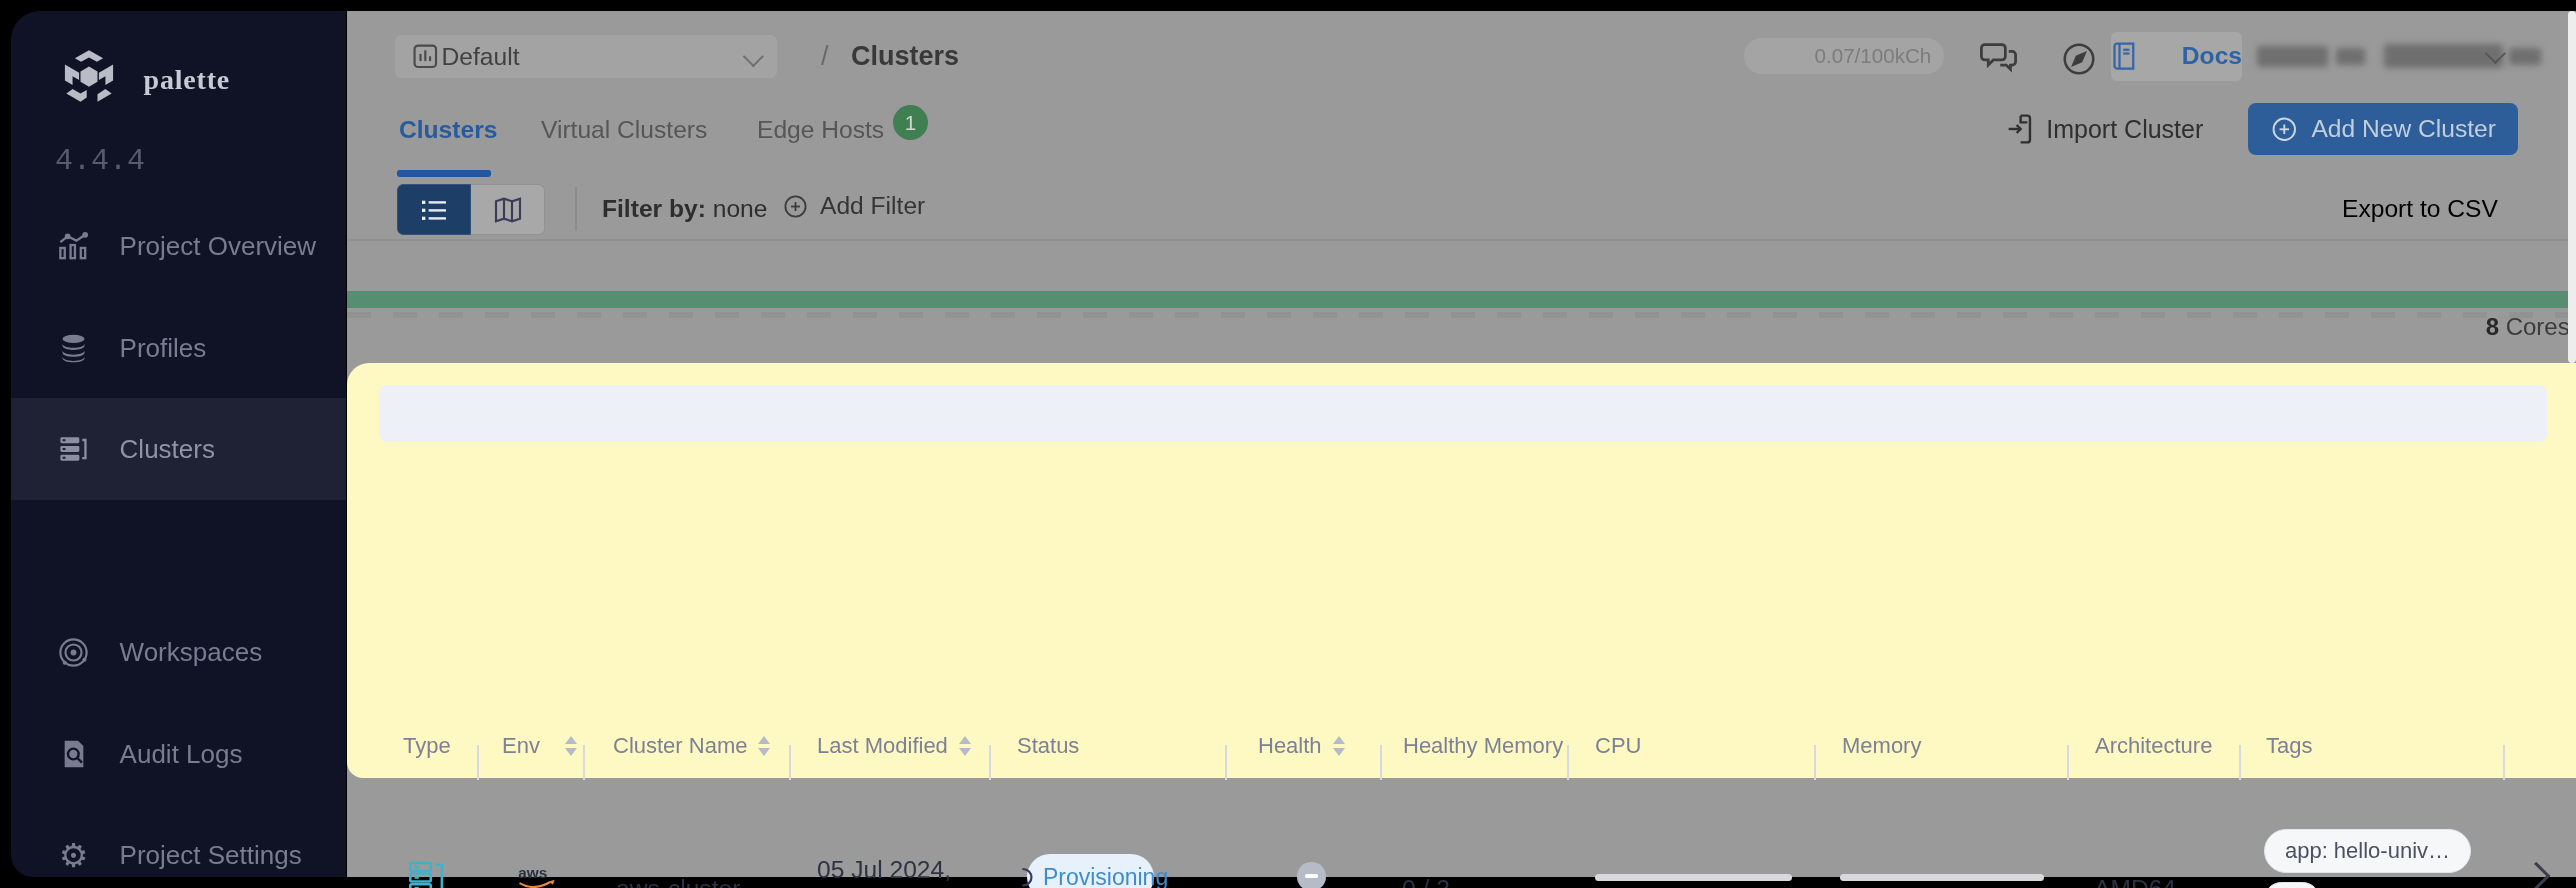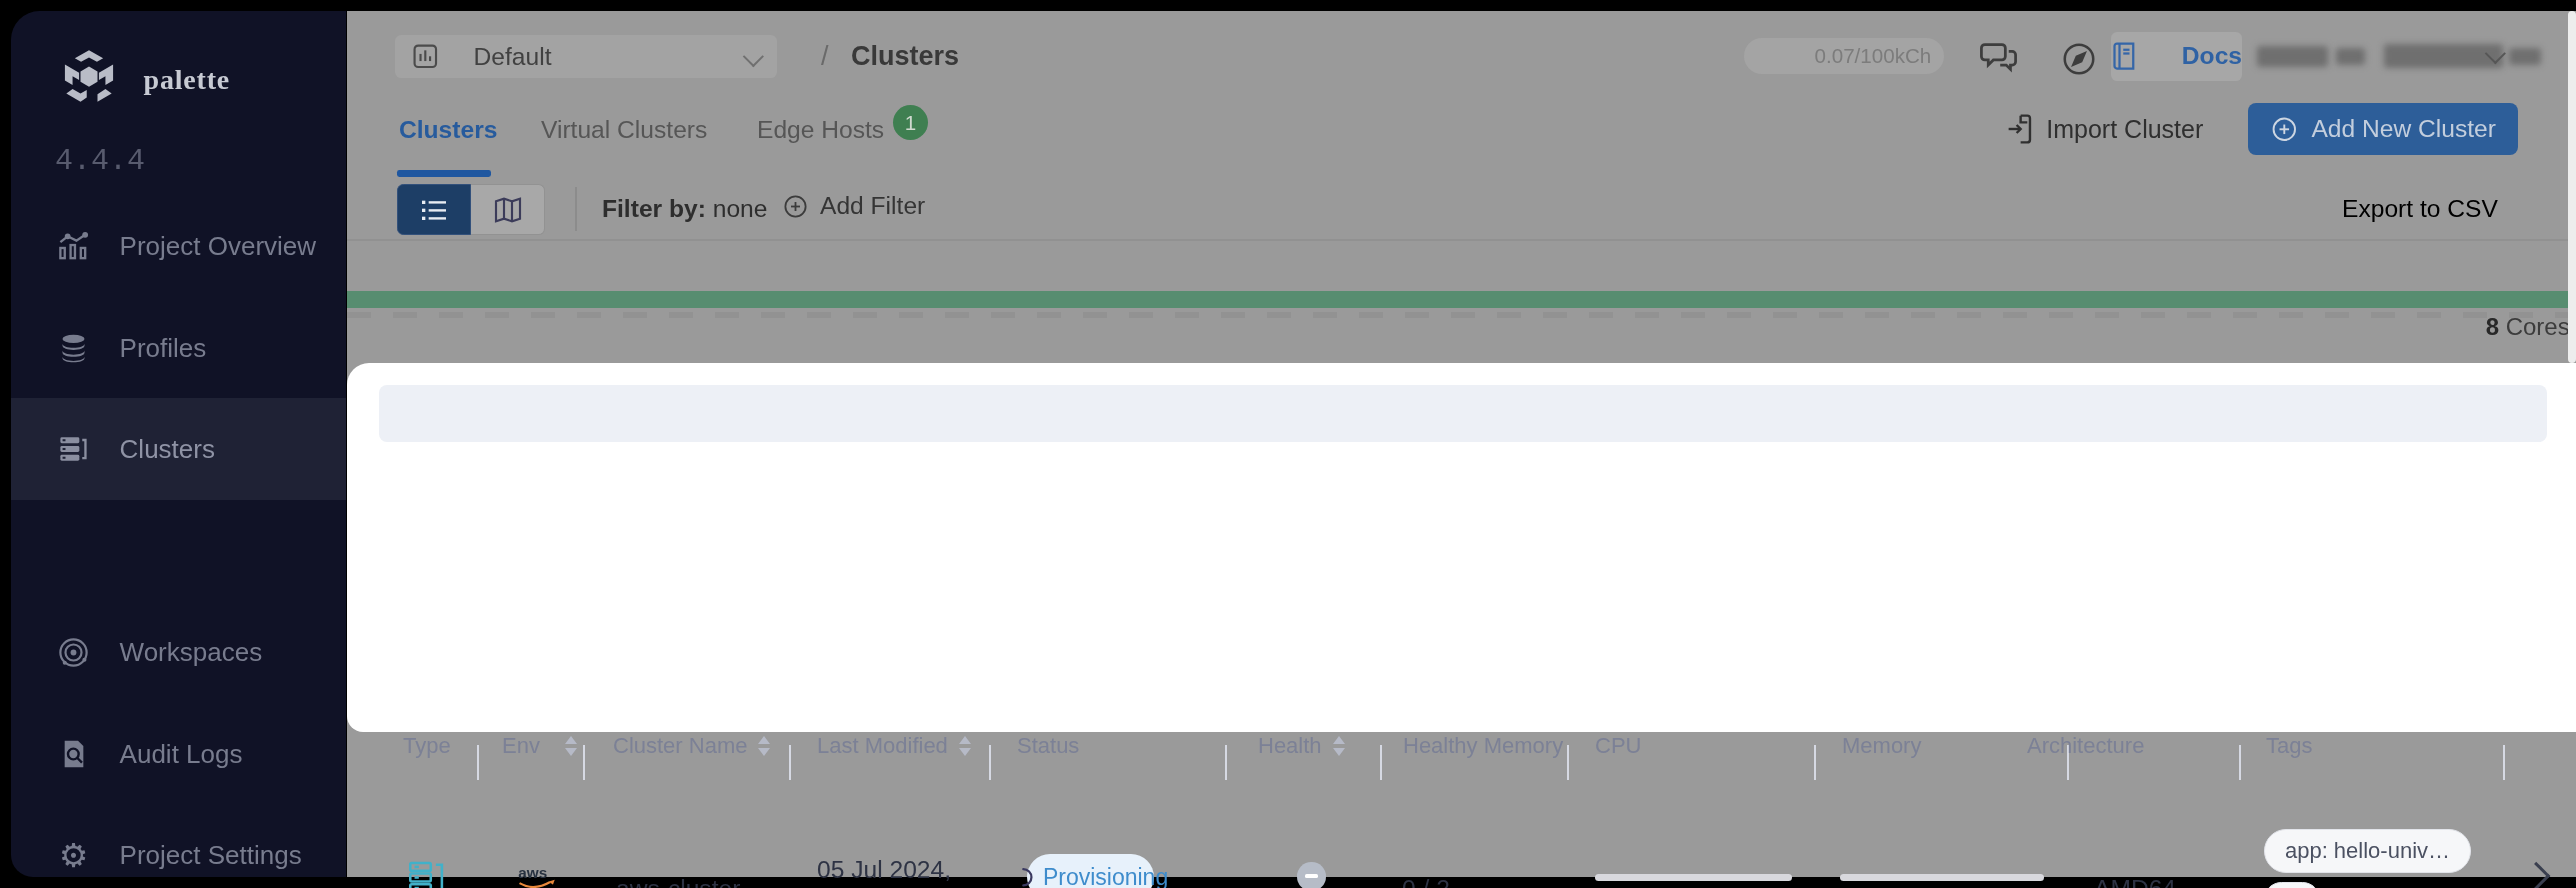--- a/index.html
+++ b/index.html
@@ -15,21 +15,21 @@
   .nav-item{left:0;width:335px;height:102px;display:flex;align-items:center;gap:28.6px;
             padding-left:45px;box-sizing:border-box;color:#787c8e;font-size:26px;cursor:pointer;}
   .nav-item.active{background:#1f2235;color:#8f93a5;}
   .nav-ic{width:35px;height:35px;flex:0 0 35px;display:flex;align-items:center;justify-content:center;}
   .gear-glyph{font-family:"DejaVu Sans",sans-serif;font-size:33px;line-height:1;}
   
   #main{left:347px;top:11px;width:2229px;height:866px;background:#9a9a9a;}
   .divider-h{position:absolute;height:1.6px;background:#8d8d8d;opacity:.75;}
   
   .proj-pill{left:48px;top:24px;width:382px;height:43px;background:#a3a3a3;border-radius:6.3px;
-             display:flex;align-items:center;padding:0 16px;box-sizing:border-box;gap:34px;cursor:pointer;}
+             display:flex;align-items:center;padding:0 16px;box-sizing:border-box;gap:2px;cursor:pointer;}
   .proj-label{font-size:24.6px;color:#414141;flex:1;}
   .crumb-sep{left:474px;top:30px;font-size:27px;color:#6a6a6a;}
   .crumb-cur{left:504px;top:30px;font-size:27px;font-weight:700;color:#393939;}
   .usage-pill{left:1397px;top:27px;width:200px;height:36px;background:#a4a4a4;border-radius:18px;
               display:flex;align-items:center;justify-content:flex-end;padding-right:12.7px;box-sizing:border-box;}
   .usage-txt{font-size:20.6px;color:#7c7c7c;}
   .docs-btn{left:1764px;top:20.6px;width:131px;height:49px;background:#a7a7a7;border-radius:6.3px;
             display:flex;align-items:center;justify-content:space-between;gap:9.5px;cursor:pointer;}
   .docs-txt{font-size:24.6px;font-weight:600;color:#2f62a4;}
   .blurblock{background:#6f6f6f;border-radius:3.2px;filter:blur(3.2px);}
@@ -57,21 +57,21 @@
   .filter-lbl b{font-weight:700;}
   .add-filter{left:435px;top:181px;display:flex;align-items:center;gap:11px;font-size:24.6px;color:#353535;cursor:pointer;}
   .export-csv{left:1995px;top:184px;font-size:24.6px;color:#000000;cursor:pointer;text-align:right;}
   
   .green-bar{left:0;top:280px;width:2223px;height:17.4px;background:#578d70;}
   .ticks{left:0;top:301px;width:2223px;height:6.3px;opacity:.5;
          background:repeating-linear-gradient(90deg,#8a8a8a 0 24px,#9a9a9a 24px 46px);}
   .cores{right:6.3px;top:302px;font-size:24px;color:#3c3c3c;white-space:nowrap;}
   .cores b{color:#282828;font-weight:700;}
   
-  #card{left:0;top:352px;width:2229px;height:369px;background:#ffffff;border-radius:22px 0 0 16px;}
+  #card{left:0;top:352px;width:2229px;height:415px;background:#fef9c3;border-radius:22px 0 0 16px;}
   .thead{left:32px;top:22px;width:2168px;height:57px;background:#edf0f6;border-radius:8px;}
   .th{position:absolute;top:370px;font-size:22px;color:#7c8196;white-space:nowrap;display:flex;gap:11px;align-items:center;cursor:pointer;}
   .th-sep{position:absolute;top:382px;width:1.6px;height:35px;background:#d6d9e3;}
   .sort{display:inline-flex;flex-direction:column;gap:4px;}
   .sort i{width:0;height:0;border-left:6.3px solid transparent;border-right:6.3px solid transparent;}
   .sort .up{border-bottom:8.7px solid #b6bac7;}
   .sort .dn{border-top:8.7px solid #b6bac7;}
   .cell{position:absolute;font-size:24.6px;color:#2e3344;white-space:nowrap;}
   .status-pill{left:680px;top:491px;width:127px;height:46px;background:#e7f1fb;border-radius:23px;
                display:flex;align-items:center;justify-content:center;gap:9.5px;}
@@ -353,21 +353,21 @@
       </span>
     <span class="th-sep" style="left:1220px;"></span>
     <span class="th" style="left:1248px;">
       <span>CPU</span>
       </span>
     <span class="th-sep" style="left:1467px;"></span>
     <span class="th" style="left:1495px;">
       <span>Memory</span>
       </span>
     <span class="th-sep" style="left:1720px;"></span>
-    <span class="th" style="left:1680px;">
+    <span class="th" style="left:1748px;">
       <span>Architecture</span>
       </span>
     <span class="th-sep" style="left:1892px;"></span>
     <span class="th" style="left:1919px;">
       <span>Tags</span>
       </span>
     <span class="th-sep" style="left:2156px;"></span>
 
     <div>
       <span class="abs" style="left:59px;top:494px;">

